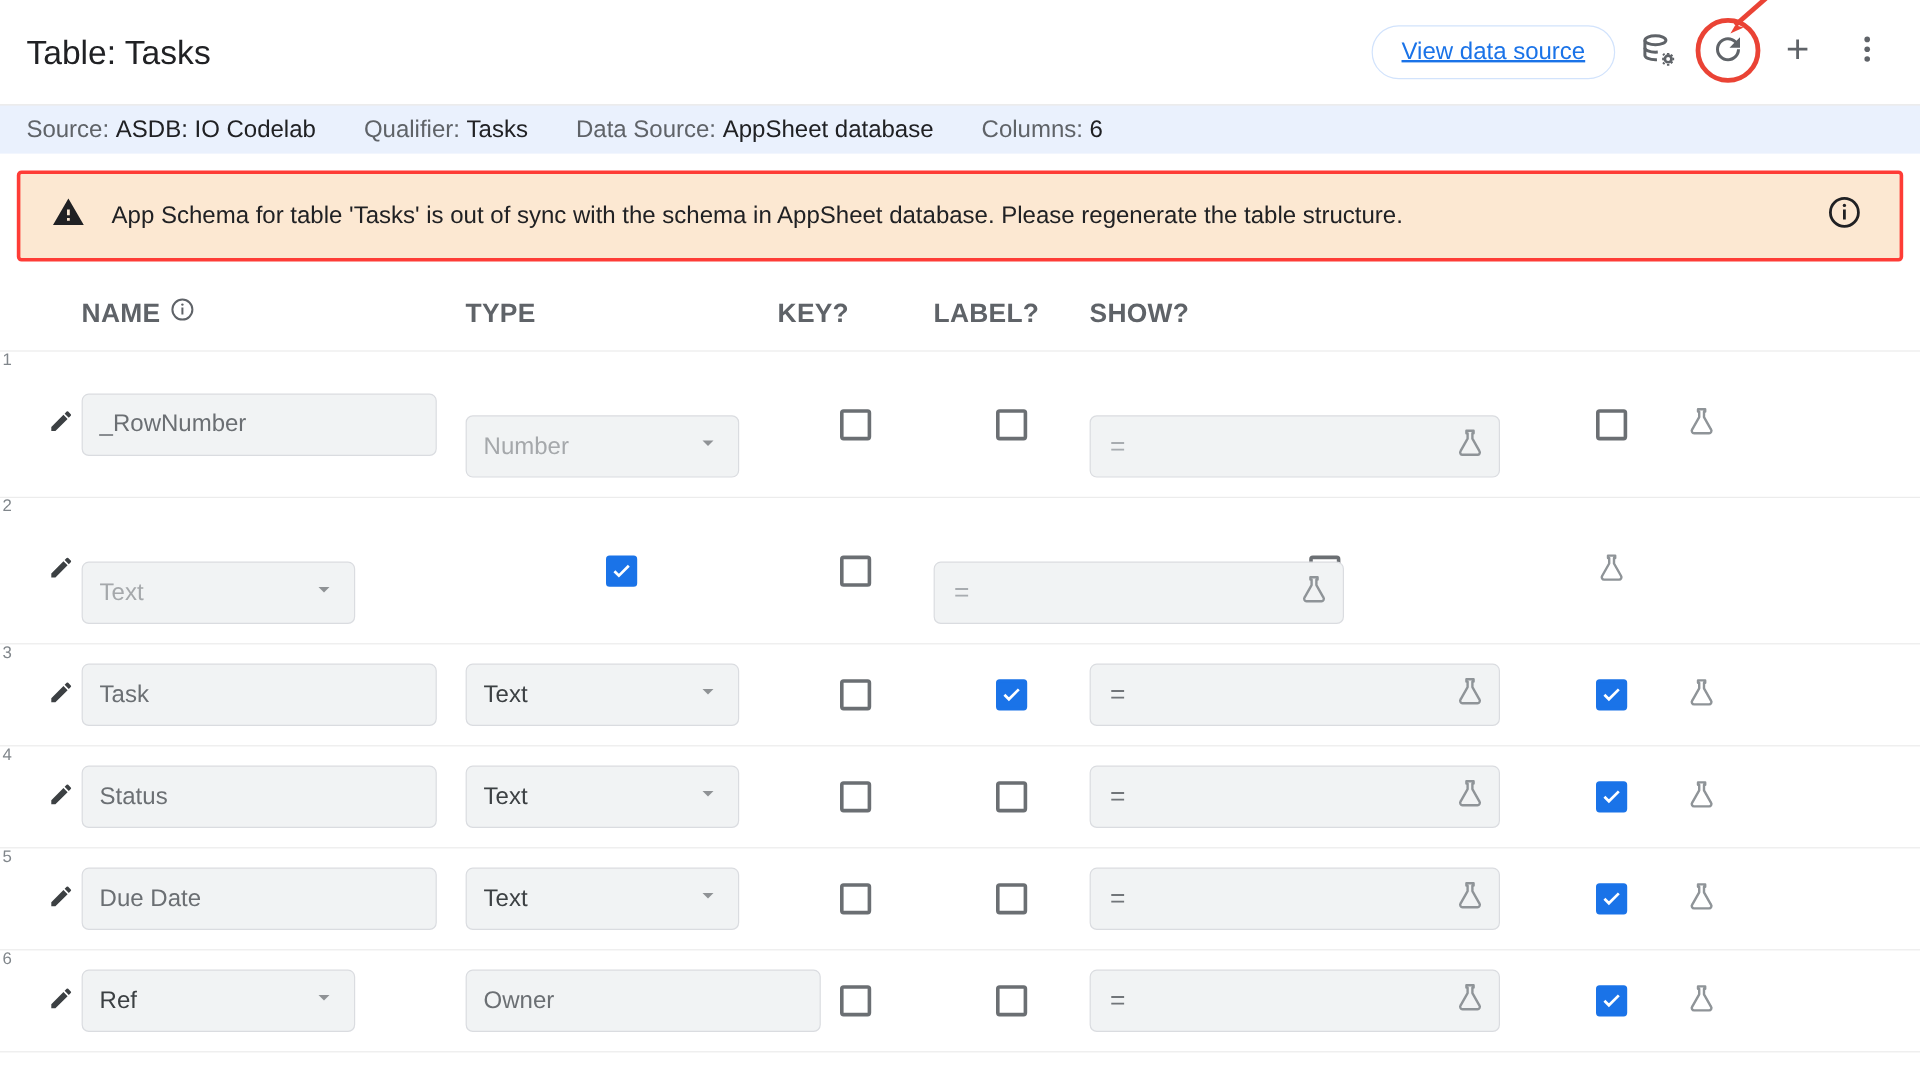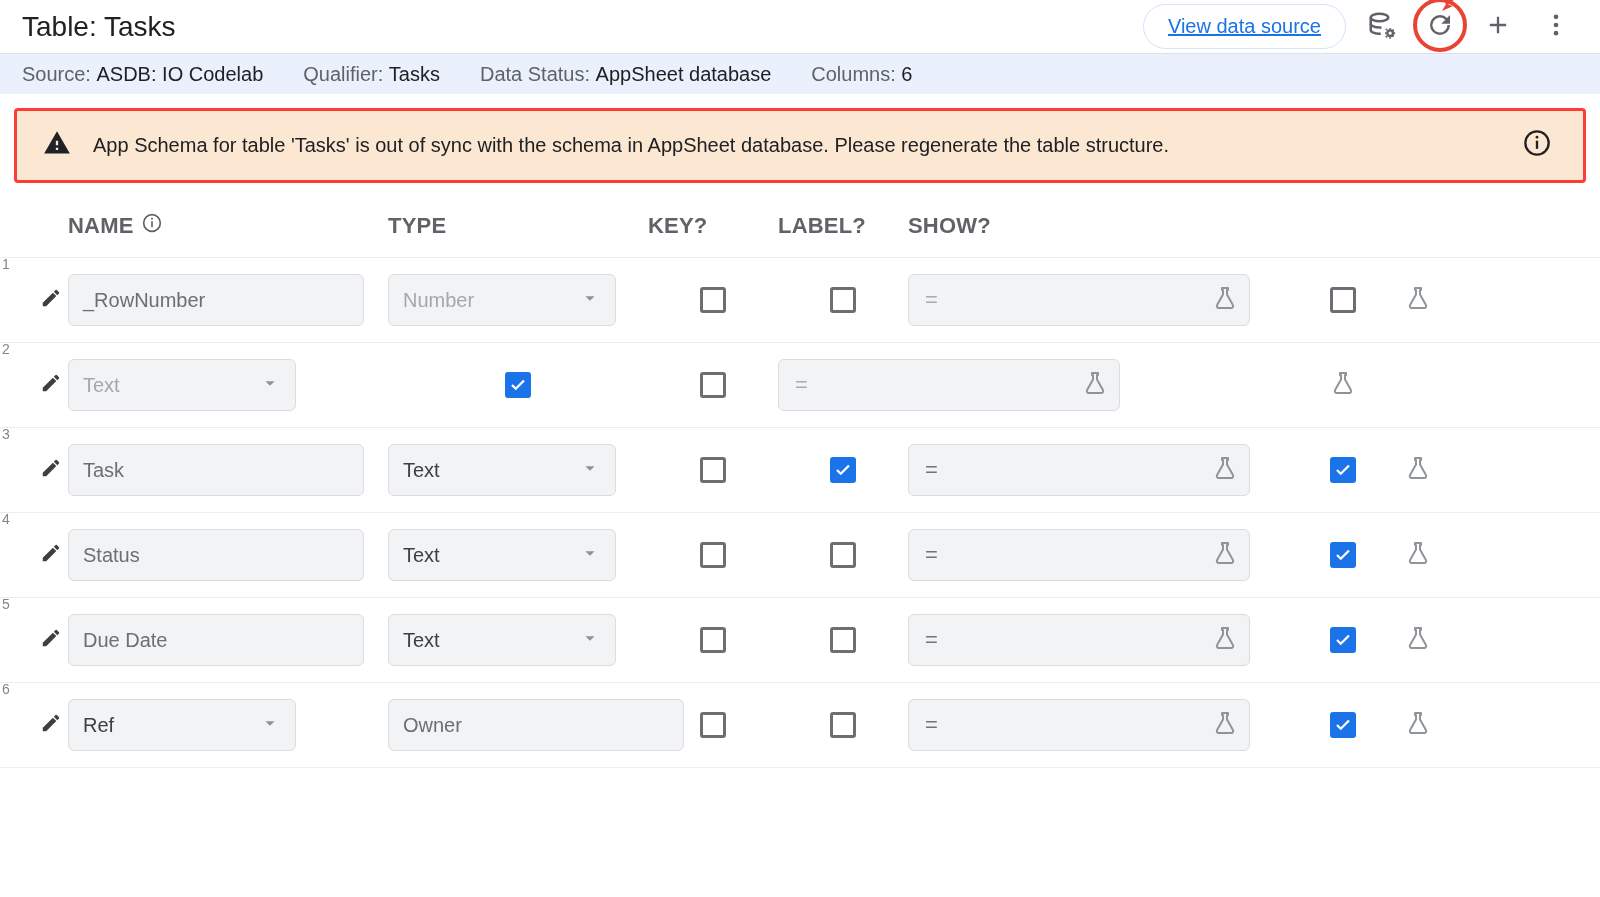--- a/index.html
+++ b/index.html
@@ -13,21 +13,21 @@
     --blue:#1a73e8;
     --bluebg:#eaf1fd;
     --warnbg:#fce8d2;
     --red:#ea4335;
   }
   *{box-sizing:border-box;}
   html,body{margin:0;padding:0;font-family:Arial,Helvetica,sans-serif;color:var(--text);background:#fff;font-size:16px;}
   body{width:1600px;}
 
   
-  .titlebar{display:flex;align-items:center;padding:10px 22px 10px 22px;border-bottom:1px solid var(--border);height:54px;}
+  .titlebar{display:flex;align-items:center;padding:10px 22px 10px 22px;border-bottom:1px solid var(--border);height:88px;}
   .titlebar h1{font-size:28px;font-weight:400;margin:0;flex:0 0 auto;}
   .titlebar .spacer{flex:1 1 auto;}
   .btn-pill{border:1px solid #d2e3fc;border-radius:26px;padding:10px 24px;color:var(--blue);font-size:20px;font-weight:500;cursor:pointer;background:#fff;text-decoration:underline;}
   .titlebar .iconbtn{width:44px;height:44px;display:flex;align-items:center;justify-content:center;cursor:pointer;border-radius:50%;margin-left:14px;color:var(--gray);}
   .titlebar svg{fill:currentColor;}
 
   
   .circled{position:relative;}
   .circle-anno{position:absolute;top:-7px;left:-5px;width:54px;height:54px;border:4px solid var(--red);border-radius:50%;pointer-events:none;}
   .arrow-anno{position:absolute;top:-31px;left:16px;pointer-events:none;}
@@ -51,21 +51,21 @@
   .colhdr .grid>div{display:flex;align-items:center;}
   .colhdr .name-hdr{gap:8px;}
 
   .rows{padding-bottom:8px;}
   .row{border-top:1px solid var(--row-border);padding:16px 0;position:relative;}
   .rows .row:last-child{border-bottom:1px solid var(--row-border);}
   .rownum{position:absolute;top:-2px;left:2px;color:var(--lightgray);font-size:14px;}
 
   
   .field{height:52px;background:var(--fieldbg);border:1px solid var(--fieldborder);border-radius:6px;display:flex;align-items:center;padding:16px 14px;color:#6b6f73;font-size:20px;width:100%;}
-  .field.disabled{color:#a5a8ab;}
+  .field.disabled{color:#a5a8ab;margin-top:37px;}
   .namefield{width:296px;}
   .typefield{width:228px;position:relative;}
   .typefield .caret{position:absolute;right:14px;color:#8f9295;}
   .typefield.active{color:#3c4043;}
   .formulafield{width:342px;position:relative;padding:0 46px 0 16px;}
   .formulafield .eq{color:#717579;font-weight:400;font-size:22px;}
   .formulafield.disabled .eq{color:#a8acb0;}
   .formulafield .flask{position:absolute;right:12px;color:#8f9498;}
   .flask-btn{color:#8f9498;cursor:pointer;display:flex;justify-content:center;}
 
@@ -146,21 +146,21 @@
 <div class="infostrip">
   <div>
     <span>Source:</span>
     <b>ASDB: IO Codelab</b>
   </div>
   <div>
     <span>Qualifier:</span>
     <b>Tasks</b>
   </div>
   <div>
-    <span>Data Status:</span>
+    <span>Data Source:</span>
     <b>AppSheet database</b>
   </div>
   <div>
     <span>Columns:</span>
     <b>6</b>
   </div>
 </div>
 
 <div class="warning-wrap">
   <div class="warning">

